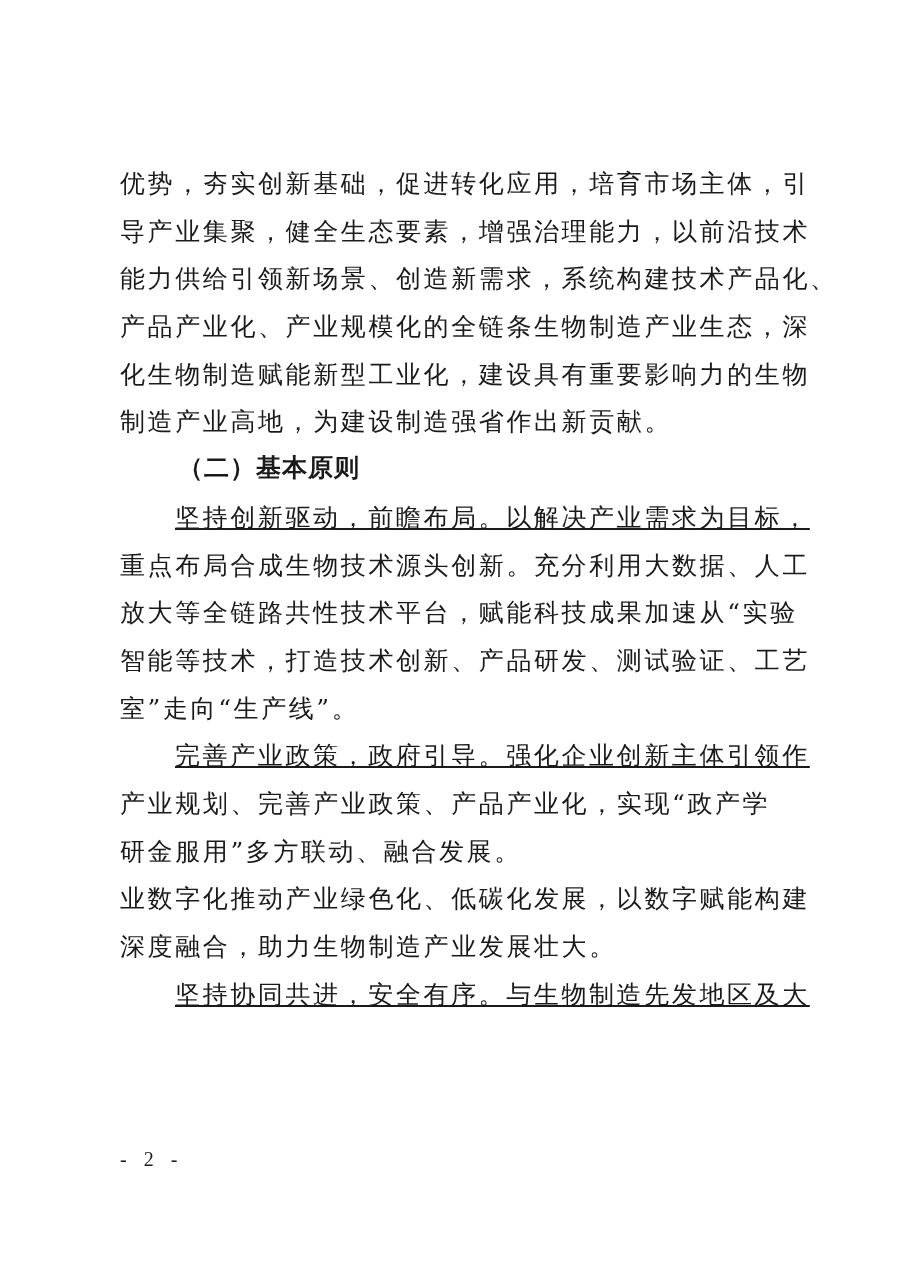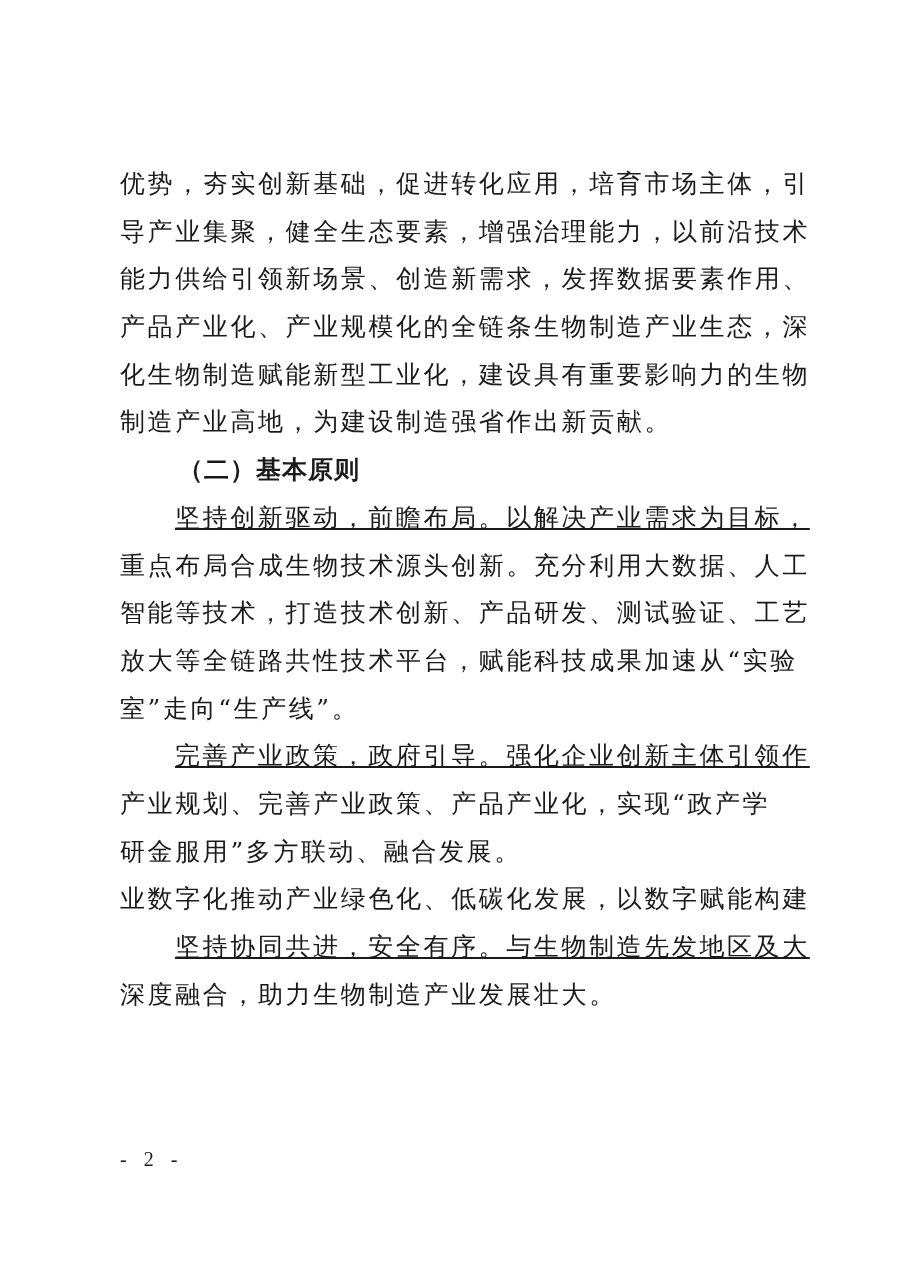--- a/index.html
+++ b/index.html
@@ -35,53 +35,53 @@
       font-size: 25px;
       letter-spacing: 2.6px;
       white-space: nowrap;
       overflow: visible;
     }
     .indent {
       padding-left: 55px;
       text-decoration: underline;
     }
     .heading {
-      font-family: Liberation Serif, serif;
+      font-family: Liberation Mono, monospace;
       font-weight: bold;
       padding-left: 58px;
       letter-spacing: 1px;
     }
     .page-number {
       position: absolute;
       left: 120px;
       top: 1148px;
       font-size: 20px;
       letter-spacing: 6px;
       font-family: "Liberation Serif", serif;
     }
   </style>
 </head>
 <body>
 
 <div class="page">
   <div class="body-text">
     <div class="line">优势，夯实创新基础，促进转化应用，培育市场主体，引</div>
     <div class="line">导产业集聚，健全生态要素，增强治理能力，以前沿技术</div>
-    <div class="line">能力供给引领新场景、创造新需求，发挥数据要素作用、</div>
+    <div class="line">能力供给引领新场景、创造新需求，系统构建技术产品化、</div>
     <div class="line">产品产业化、产业规模化的全链条生物制造产业生态，深</div>
     <div class="line">化生物制造赋能新型工业化，建设具有重要影响力的生物</div>
     <div class="line">制造产业高地，为建设制造强省作出新贡献。</div>
     <div class="line heading">（二）基本原则</div>
     <div class="line indent">坚持创新驱动，前瞻布局。以解决产业需求为目标，</div>
     <div class="line">重点布局合成生物技术源头创新。充分利用大数据、人工</div>
+    <div class="line">放大等全链路共性技术平台，赋能科技成果加速从“实验</div>
     <div class="line">智能等技术，打造技术创新、产品研发、测试验证、工艺</div>
-    <div class="line">放大等全链路共性技术平台，赋能科技成果加速从“实验</div>
     <div class="line">室”走向“生产线”。</div>
     <div class="line indent">完善产业政策，政府引导。强化企业创新主体引领作</div>
     <div class="line">产业规划、完善产业政策、产品产业化，实现“政产学</div>
     <div class="line">研金服用”多方联动、融合发展。</div>
     <div class="line">业数字化推动产业绿色化、低碳化发展，以数字赋能构建</div>
+    <div class="line">深度融合，助力生物制造产业发展壮大。</div>
     <div class="line indent">坚持协同共进，安全有序。与生物制造先发地区及大</div>
-    <div class="line">深度融合，助力生物制造产业发展壮大。</div>
   </div>
 
   <div class="page-number">- 2 -</div>
 </div>
 
 </body></html>

